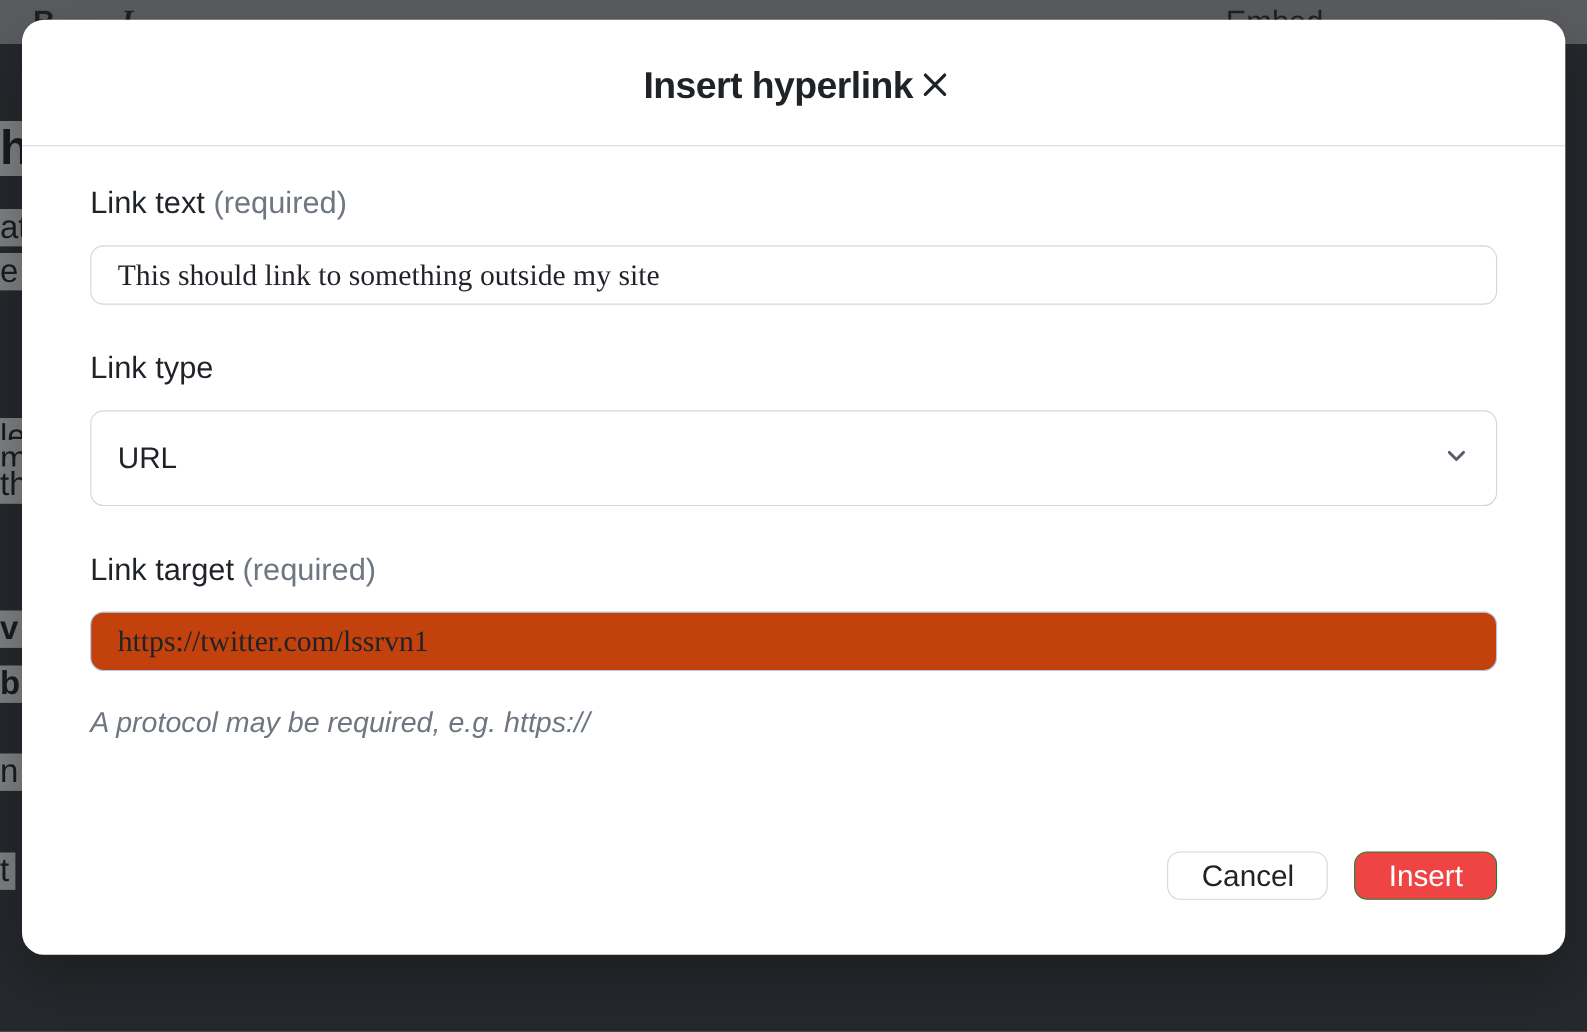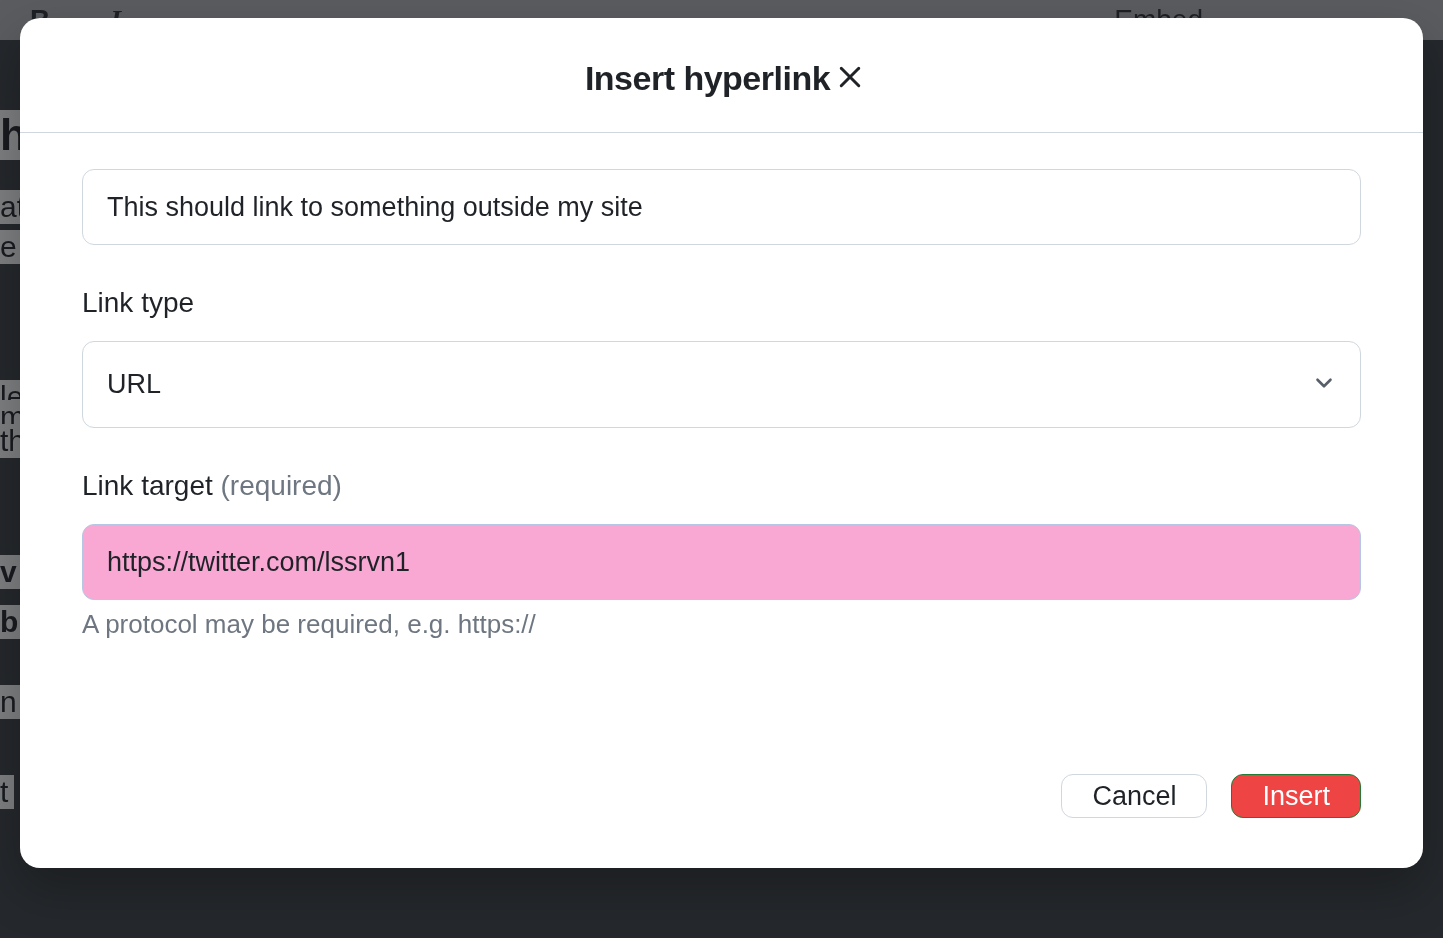--- a/index.html
+++ b/index.html
@@ -80,32 +80,32 @@
       margin-bottom: 22px;
       display: block;
       font-weight: 400;
     }
     .field-label .req {
       color: #6e7781;
     }
 
     .text-input {
       width: 100%;
-      height: 76px;
+      height: 54px;
       padding: 0 24px;
       font-size: 27px;
       color: #1f2328;
       background: #ffffff;
       border: 1.5px solid #d0d7de;
       border-radius: 12px;
       outline: none;
-      font-family: Liberation Sans, sans-serif;
+      font-family: Liberation Serif, serif;
     }
     .text-input.focused {
-      background: #f9a8d4;
+      background: #c2410c;
       border-color: #b6c7e3;
     }
 
     .select-wrap {
       position: relative;
       width: 100%;
     }
     .select-input {
       width: 100%;
       height: 87px;
@@ -127,21 +127,22 @@
       top: 50%;
       transform: translateY(-50%);
       pointer-events: none;
       color: #57606a;
     }
     .select-chevron svg { width: 26px; height: 26px; }
 
     .hint {
       font-size: 26px;
       color: #6e7781;
-      margin-top: 9px;
+      margin-top: 31px;
+      font-style: italic;
     }
 
     .modal-footer {
       display: flex;
       justify-content: flex-end;
       gap: 24px;
       padding: 10px 62px 50px 62px;
     }
     .btn {
       height: 44px;
@@ -208,20 +209,24 @@
           <line x1="5" y1="5" x2="19" y2="19"></line>
           <line x1="19" y1="5" x2="5" y2="19"></line>
         </svg>
       </span>
     </button>
   </div>
 
   <div class="modal-body">
 
     <div class="field">
+      <label class="field-label">
+        <span>Link text</span>
+        <span class="req">(required)</span>
+      </label>
       <input type="text" class="text-input" value="This should link to something outside my site" style="">
     </div>
 
     <div class="field">
       <label class="field-label">
         <span>Link type</span>
       </label>
       <div class="select-wrap">
         <input type="text" readonly="" class="select-input" value="URL" style="">
         <span class="select-chevron">

